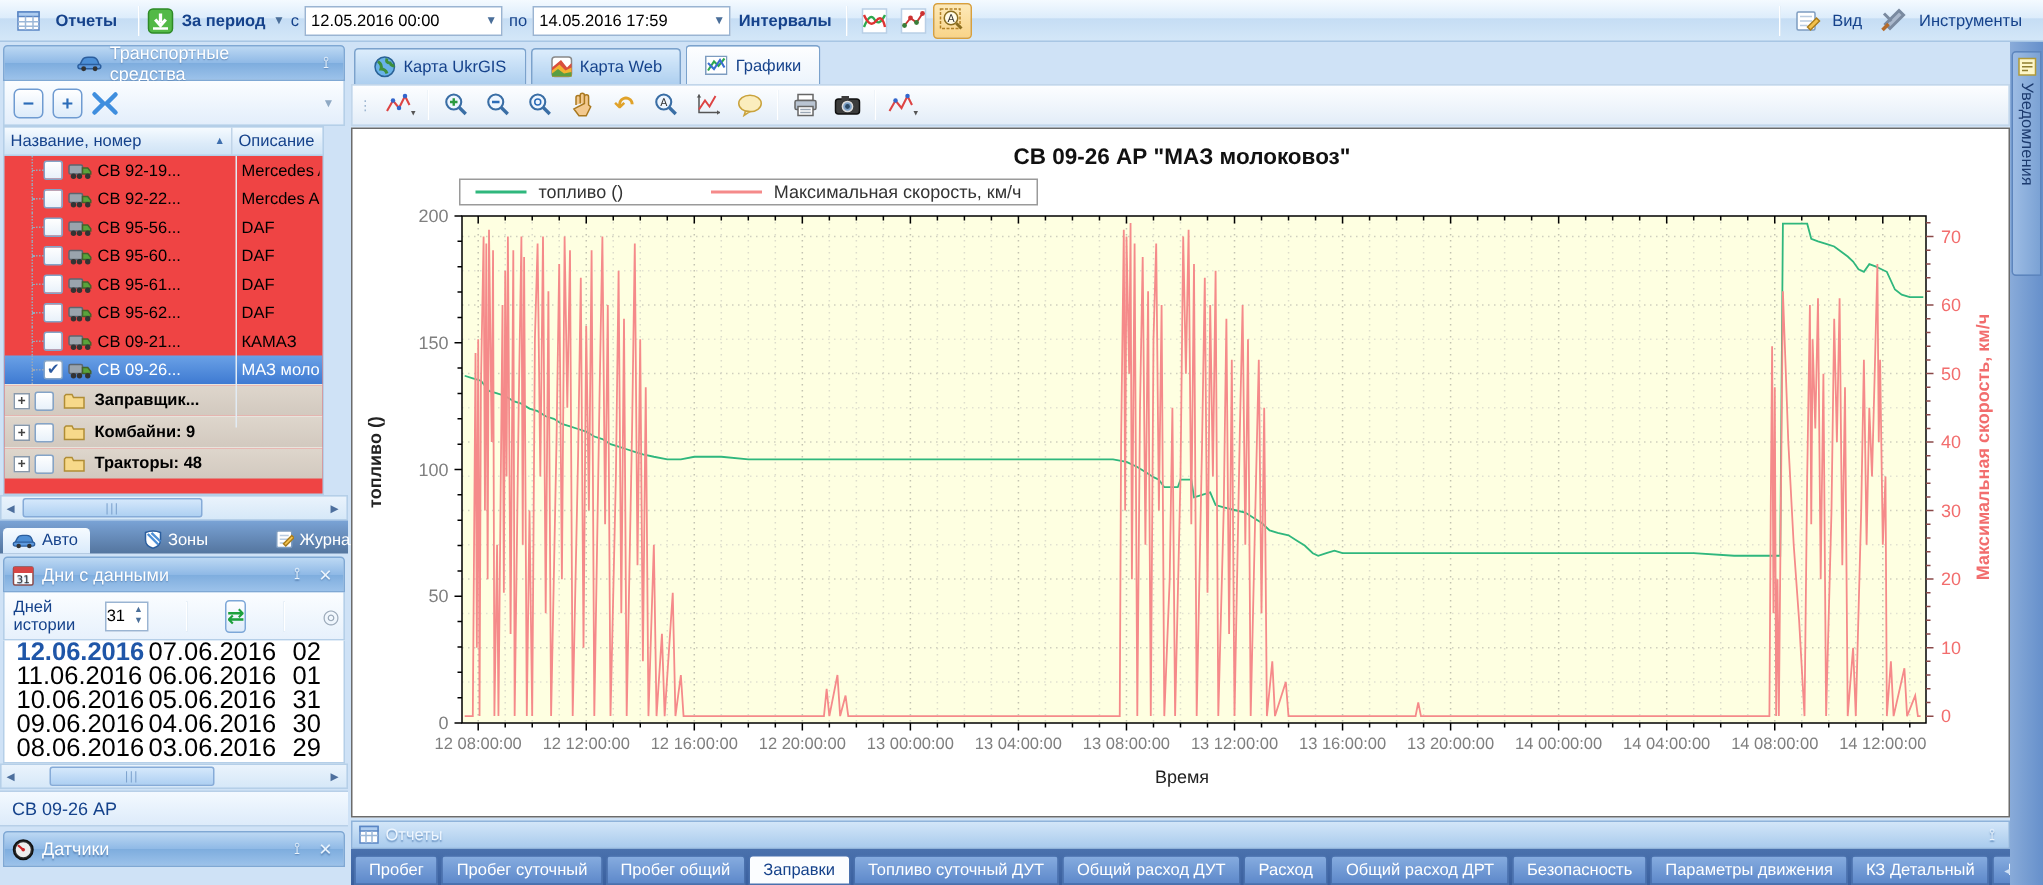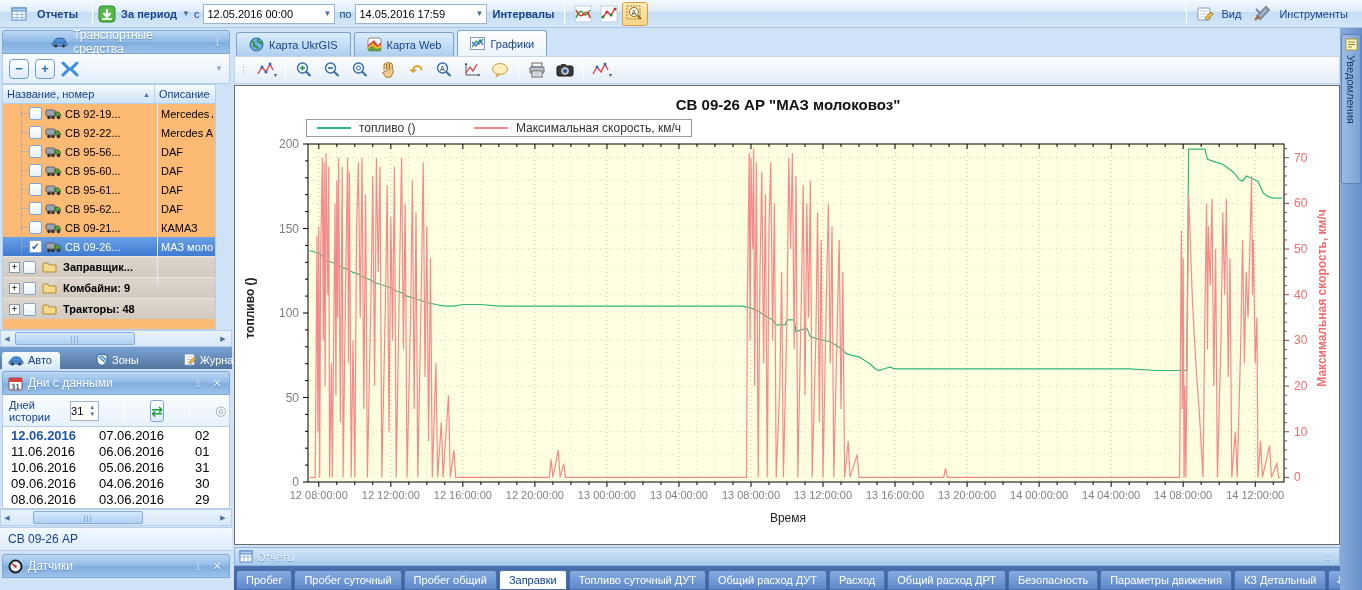--- a/index.html
+++ b/index.html
@@ -37,21 +37,21 @@
     display:flex; align-items:center; padding:0 6px; gap:6px; }
   .sq-btn { width:20px; height:20px; border:1px solid #6f9bd1; border-radius:4px;
     background:linear-gradient(#fff,#dcebfa); color:#2b6cb8; font-weight:bold; font-size:13px;
     display:flex; align-items:center; justify-content:center; }
   .tree-dd { margin-left:auto; color:#8fa9c4; font-size:8px; }
   .colhdr { position:absolute; left:2px; top:84px; width:214px; height:20px; display:flex;
     background:linear-gradient(#f6fbff,#dcebf9 60%,#cfe3f5); border:1px solid #b5cfe8; color:#15428b;justify-content:flex-end; }
   .colhdr .c1 { width:152px; border-right:1px solid #c0d4e8; display:flex; align-items:center; padding:0 4px; justify-content:space-between; }
   .colhdr .c2 { flex:1; display:flex; align-items:center; padding:0 4px; }
   .sortmark { color:#3f6fae; font-size:7px; }
-  .treebody { position:absolute; left:2px; top:104px; width:214px; height:226px; background:#fdba74;
+  .treebody { position:absolute; left:2px; top:104px; width:214px; height:226px; background:#ef4444;
     border:1px solid #b5cfe8; border-top:none; overflow:hidden; }
   .vrow { height:19px; display:flex; align-items:center; position:relative; padding-left:26px; }
   .vrow .tline { position:absolute; left:18px; top:0; height:100%; border-left:1px dotted #9aa7b8; }
   .vrow .tdash { position:absolute; left:18px; top:9px; width:8px; border-top:1px dotted #9aa7b8; }
   .cb { width:13px; height:13px; border:1px solid #84a4c8; border-radius:2px; background:linear-gradient(#fff,#e8f1fa);
     display:flex; align-items:center; justify-content:center; font-size:10px; color:#2c5aa0; flex:none; }
   .vrow svg, .grow svg { flex:none; margin:0 3px; }
   .vname { width:78px; white-space:nowrap; overflow:hidden; }
   .vdesc { position:absolute; left:158px; right:2px; white-space:nowrap; overflow:hidden; }
   .vrow.sel { background:linear-gradient(#6aa1e6,#3e7ad2); color:#fff; }
@@ -80,21 +80,21 @@
     background:linear-gradient(#fbfdff,#e7f1fc); border:1px solid #b5cfe8; border-top:none;
     display:flex; align-items:center; padding:0 6px; gap:20px; color:#15428b; }
   .spin { display:flex; align-items:center; background:#fff; border:1px solid #9ab4d2; height:20px; width:52px; }
   .spin .val { flex:1; text-align:right; padding-right:3px; color:#000; }
   .spin .arrs { width:12px; display:flex; flex-direction:column; color:#4a6e99; font-size:6px; line-height:7px; text-align:center; }
   .refresh-btn { width:28px; height:22px; border:1px solid #7da7d8; border-radius:3px;
     background:linear-gradient(#fff,#ddebfa); display:flex; align-items:center; justify-content:center;
     color:#1ca03c; font-weight:bold; font-size:14px; }
   .gray-ico { color:#9aa8b8; font-size:13px; }
   .datesgrid { position:absolute; left:2px; top:427px; width:228px; height:82px; background:#fff;
-    border:1px solid #b5cfe8; border-top:none; overflow:hidden; font-size:13px; }
+    border:1px solid #b5cfe8; border-top:none; overflow:hidden; font-size:17px; }
   .drow { height:16px; display:flex; align-items:center; }
   .drow span { display:inline-block; white-space:nowrap; overflow:hidden; }
   .dc1 { width:96px; padding-left:8px; }
   .dc2 { width:96px; }
   .dc3 { width:30px; }
   .drow.first .dc1 { font-weight:bold; color:#1f56a8; }
   .statusbar { position:absolute; left:0; top:527px; width:232px; height:24px;
     background:linear-gradient(#f3f9ff,#ddebfa); border-top:1px solid #b7cfe8; border-bottom:1px solid #b7cfe8;
     color:#15428b; font-size:12px; display:flex; align-items:center; padding:0 8px; }
 

